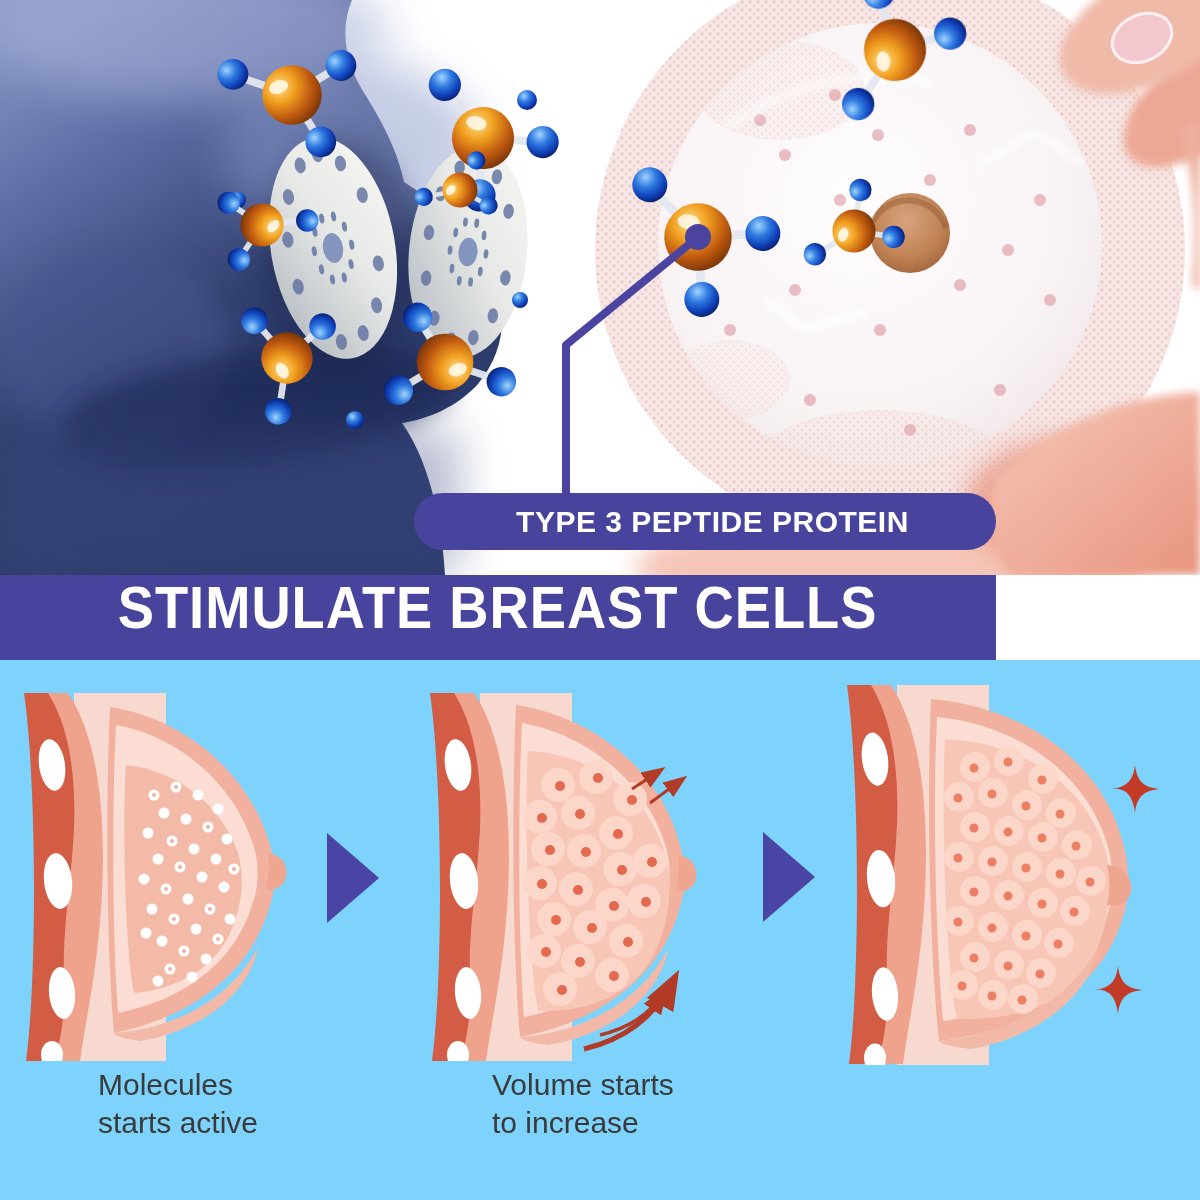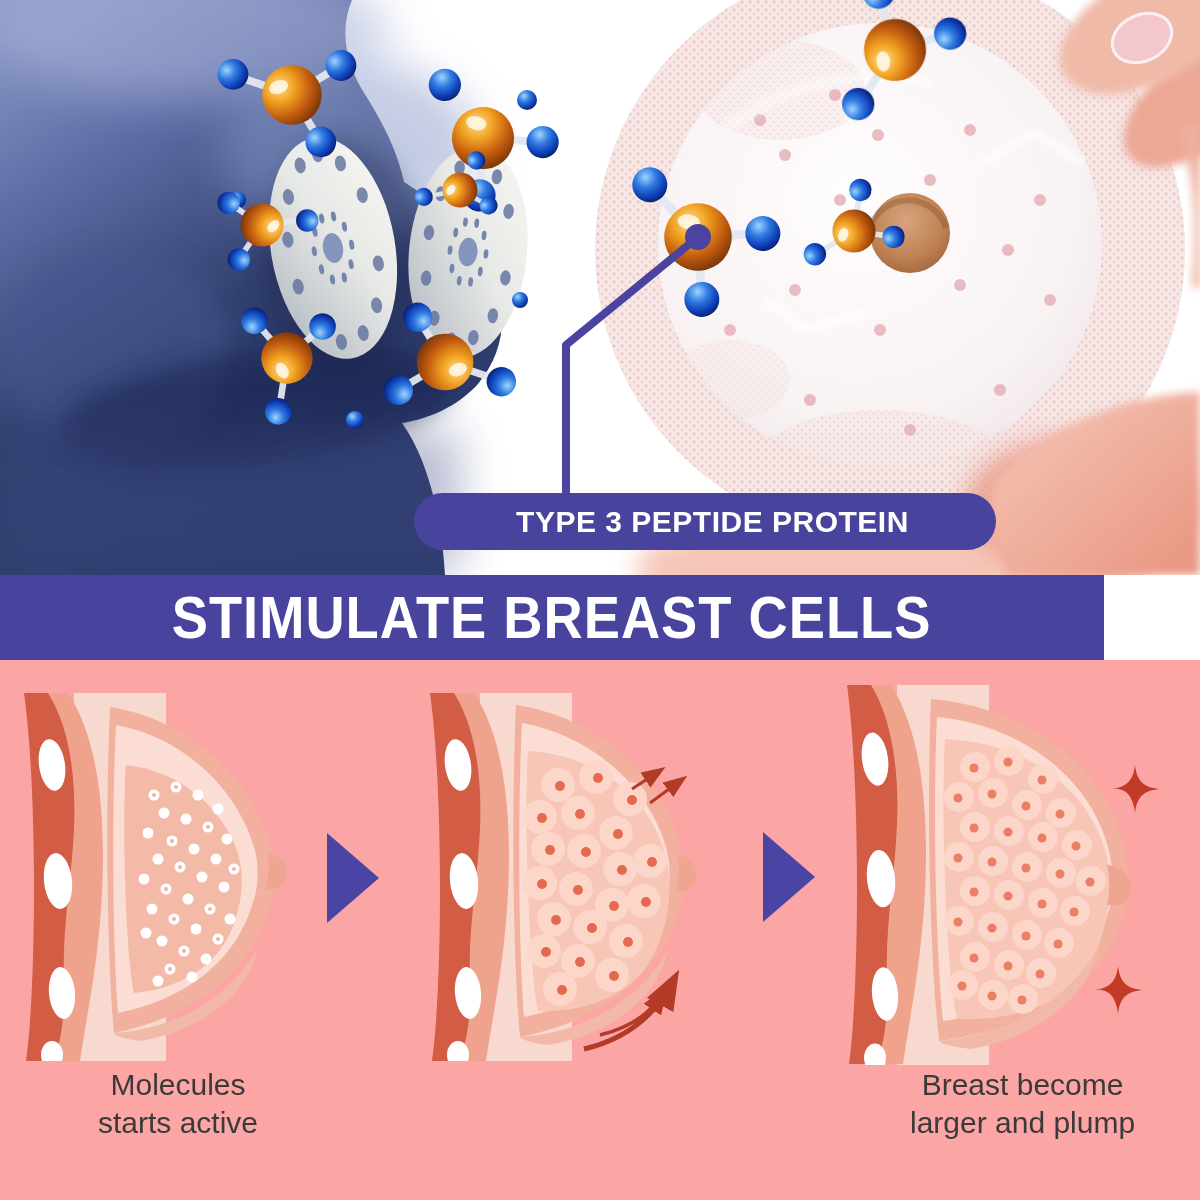--- a/index.html
+++ b/index.html
@@ -2,25 +2,25 @@
 <html><head>
 <meta charset="utf-8">
 <style>
   html,body{margin:0;padding:0;background:#fff;}
   #canvas{position:relative;width:1200px;height:1200px;background:#ffffff;overflow:hidden;
           font-family:"Liberation Sans",sans-serif;}
   #canvas svg{position:absolute;display:block;}
   .pill{position:absolute;left:414px;top:493px;width:582px;height:57px;border-radius:29px;
         background:#48449e;display:flex;align-items:center;justify-content:center;}
   .pill span{color:#fff;font-weight:800;font-size:30px;letter-spacing:.5px;white-space:nowrap;margin-left:15px;}
-  .banner{position:absolute;left:0;top:575px;width:1104px;height:85px;background:#48449e;
-          display:flex;align-items:center;justify-content:center;}
+  .banner{position:absolute;left:0;top:575px;width:996px;height:85px;background:#48449e;
+          display:flex;justify-content:center;}
   .banner span{color:#fff;font-weight:800;font-size:56px;letter-spacing:1px;white-space:nowrap;
                transform:scale(.97,1.06);}
-  .bottom{position:absolute;left:0;top:660px;width:1200px;height:540px;background:#fca5a5;text-align:center;}
+  .bottom{position:absolute;left:0;top:660px;width:1200px;height:540px;background:#7dd3fc;}
   .tri{position:absolute;width:52px;height:90px;background:#4a44a4;
        clip-path:polygon(0 0,100% 50%,0 100%);}
   .caption{position:absolute;color:#3a3a3a;font-size:30px;line-height:38px;}
   .caption span{display:block;}
 </style>
 </head>
 <body>
 
 <div id="canvas">
 
@@ -383,20 +383,18 @@
       <use href="#star4" x="290" y="104"></use>
       <use href="#star4" x="273" y="305" transform="scale(1)"></use>
       <circle cx="273" cy="305" r="17" fill="#fff" opacity="0"></circle>
     </svg>
 
     <div class="caption" style="left:98px;top:406px">
       <span>Molecules</span>
       <span>starts active</span>
     </div>
     <div class="caption" style="left:492px;top:406px">
-    </div>
-    <div class="caption" style="left:910px;top:406px">
-      <span>Breast become</span>
-      <span>larger and plump</span>
+      <span>Volume starts</span>
+      <span>to increase</span>
     </div>
   </div>
 
 </div>
 
 </body></html>

